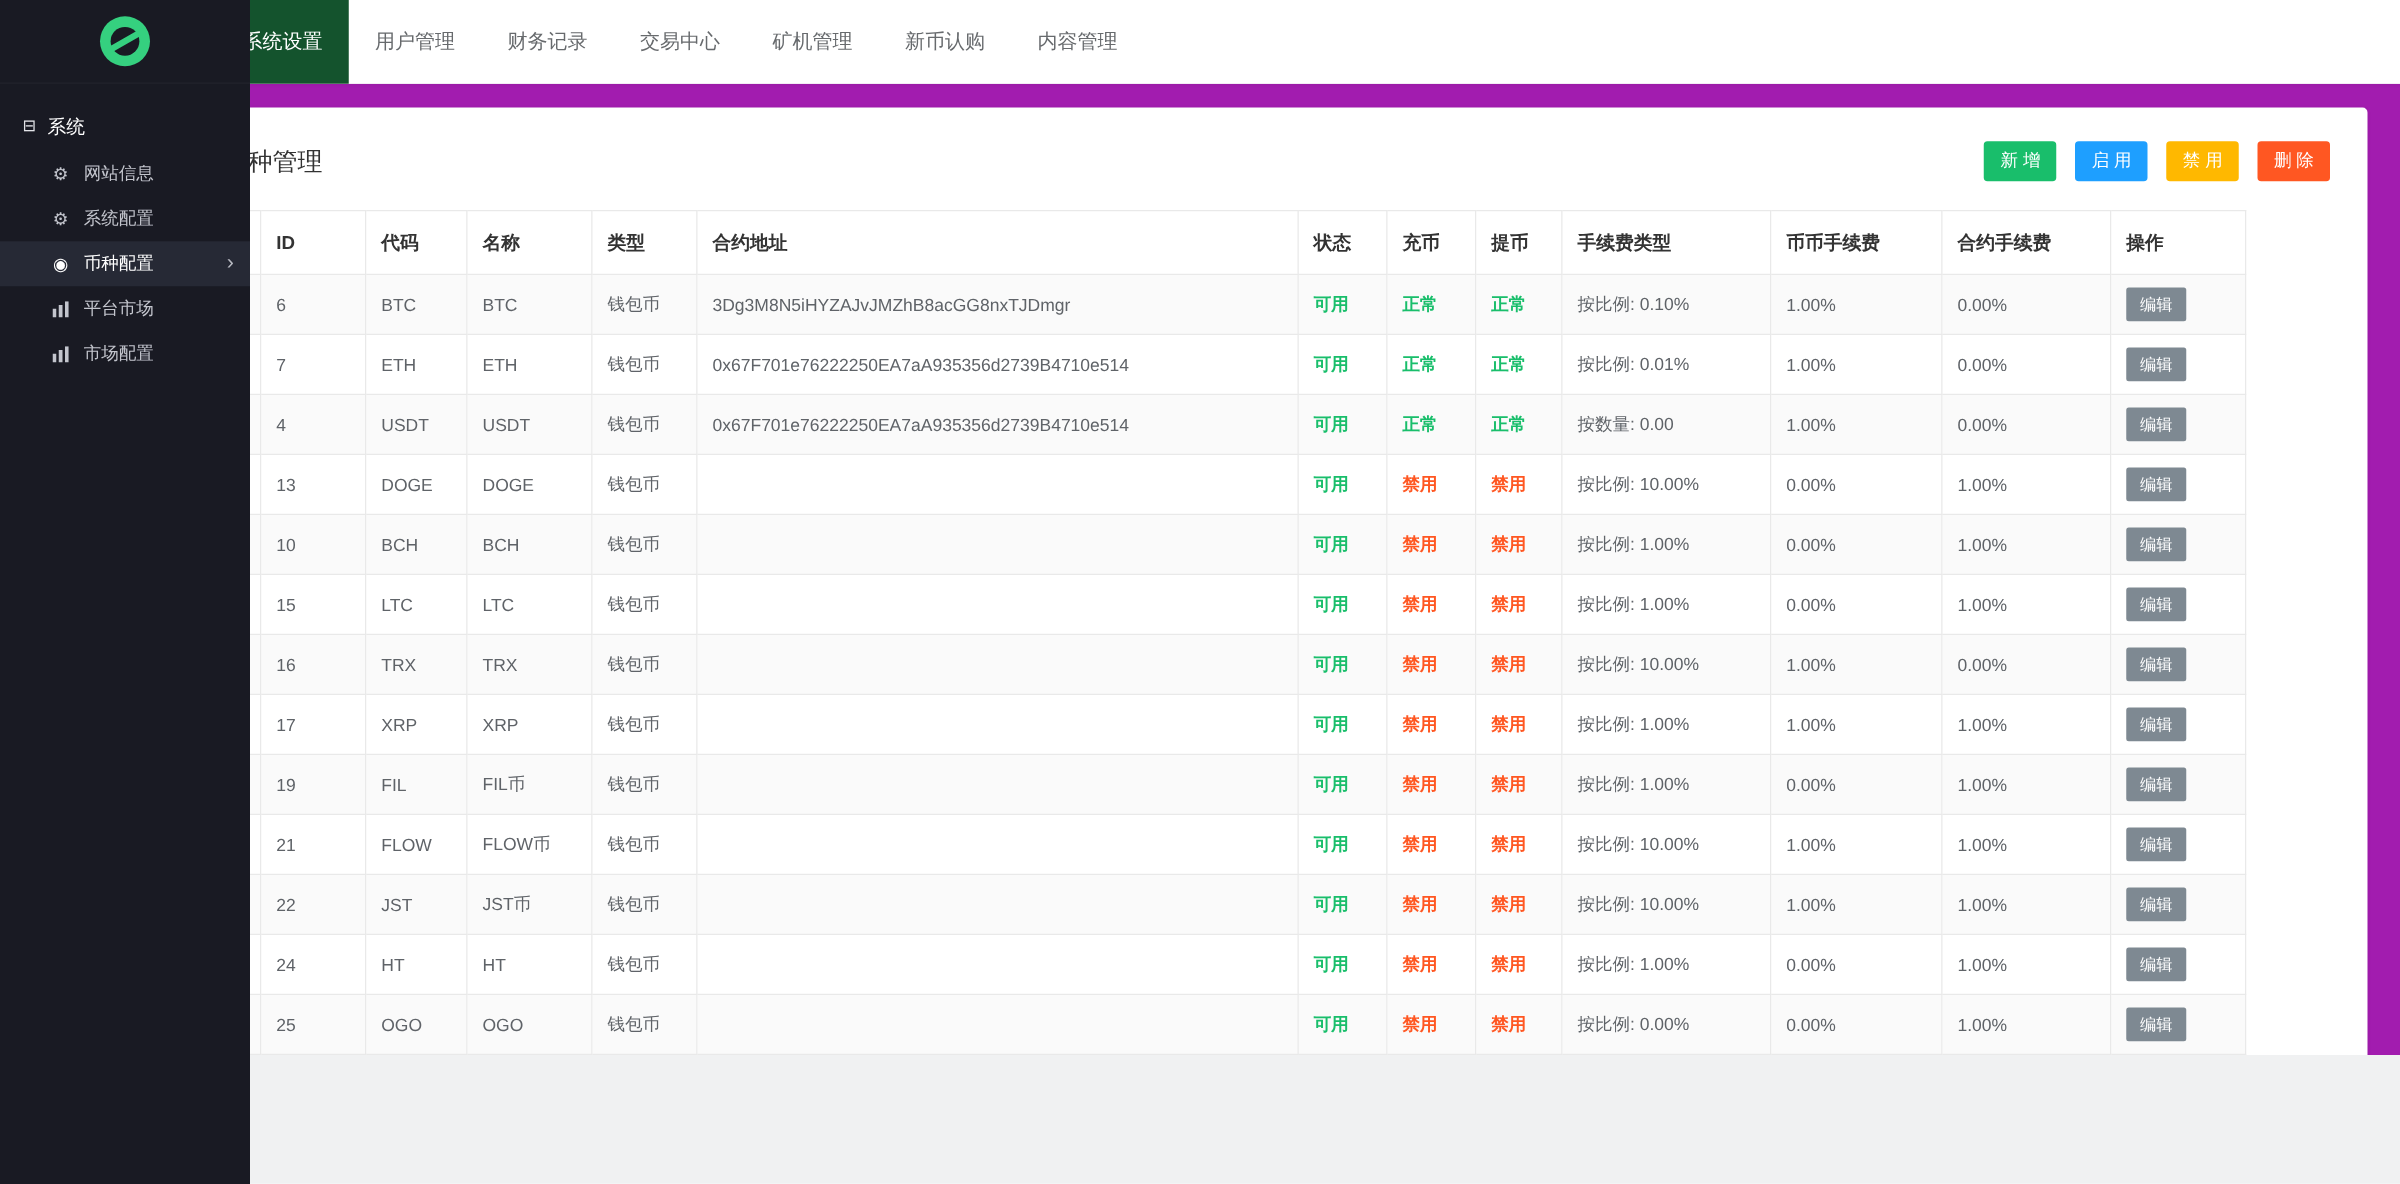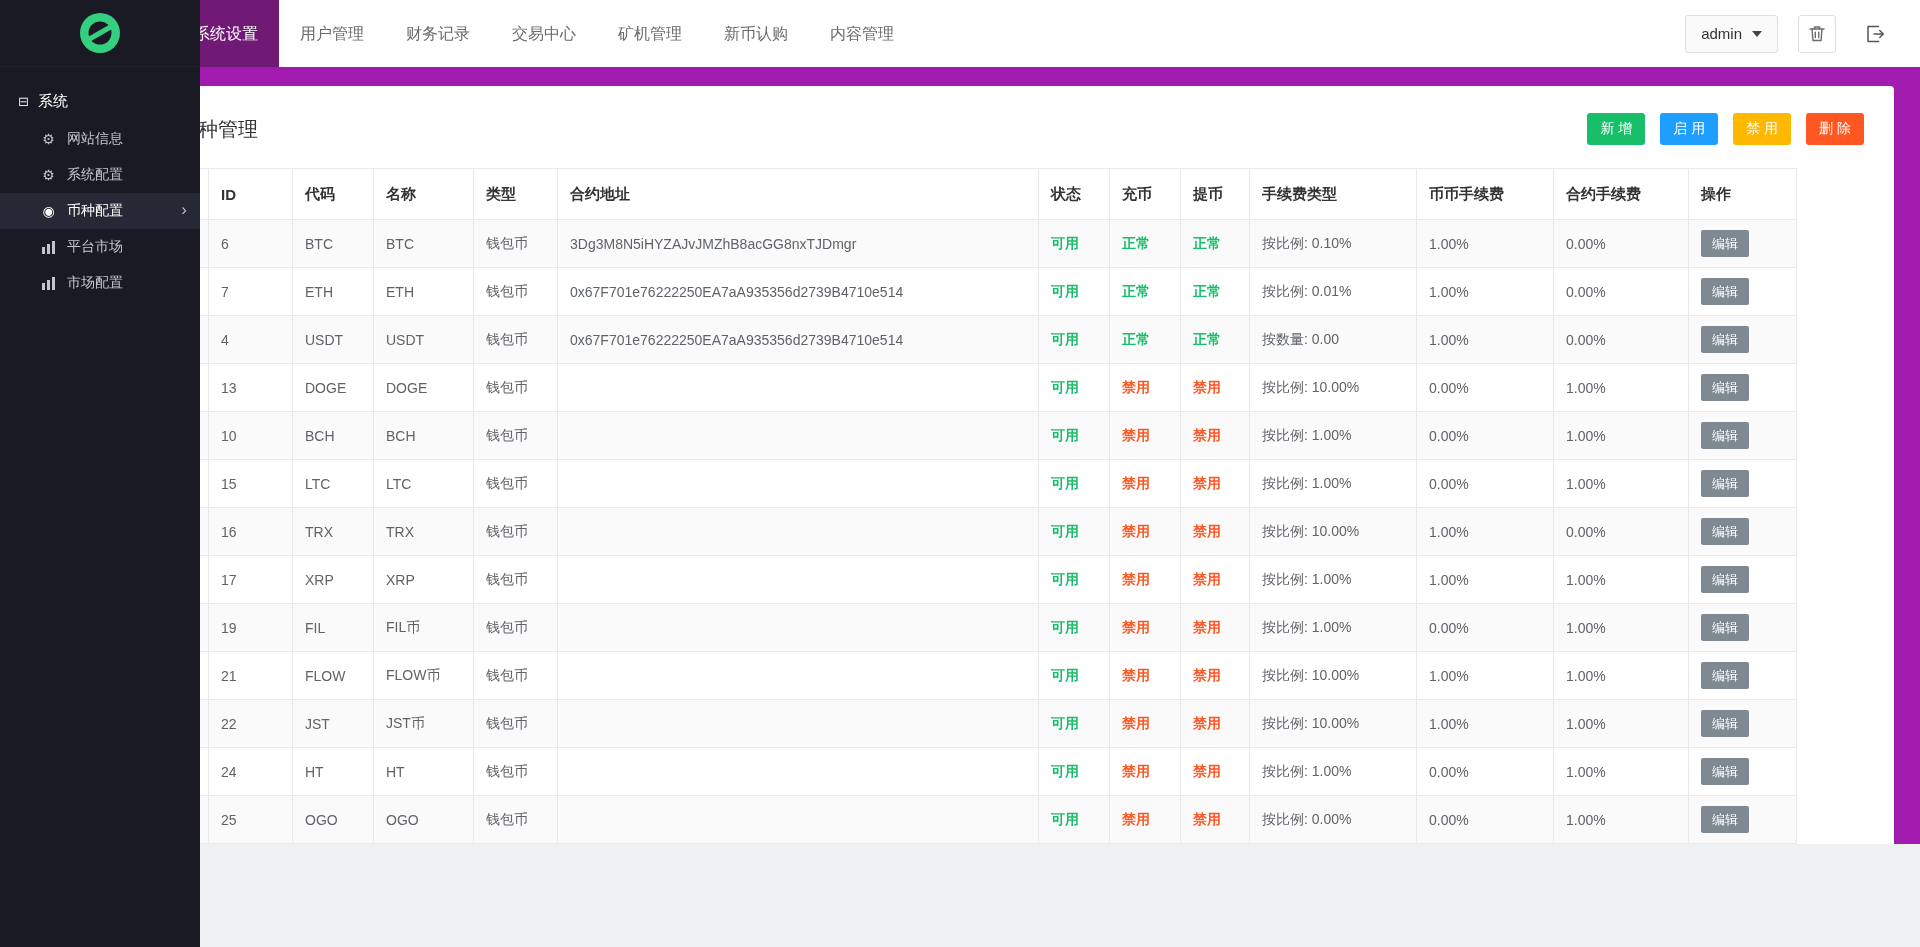--- a/index.html
+++ b/index.html
@@ -41,21 +41,21 @@
   .topbar {
     margin-left: 81px; height: 67px; background: #ffffff;
     display: flex; align-items: stretch; justify-content: space-between;
     box-shadow: 0 1px 3px rgba(0,0,0,0.06); position: relative; z-index: 10;
   }
   .nav-tabs { display: flex; padding-left: 18px; }
   .nav-tab {
     padding: 0 21px; line-height: 67px; color: #676a6d; font-size: 16px;
     cursor: pointer; white-space: nowrap;
   }
-  .nav-tab.active { background: #701a75; color: #ffffff; }
+  .nav-tab.active { background: #14532d; color: #ffffff; }
   .topbar-right { display: flex; align-items: center; gap: 20px; padding-right: 26px; }
   .user-menu {
     height: 38px; padding: 0 15px; background: #fafafa; border: 1px solid #dedede;
     border-radius: 3px; display: flex; align-items: center; gap: 10px;
     font-size: 15px; color: #333; cursor: pointer;
   }
   .caret {
     width: 0; height: 0; border-left: 5px solid transparent;
     border-right: 5px solid transparent; border-top: 6px solid #444;
   }
@@ -162,42 +162,20 @@
   <nav class="nav-tabs">
       <div class="nav-tab">首页</div>
       <div class="nav-tab active">系统设置</div>
       <div class="nav-tab">用户管理</div>
       <div class="nav-tab">财务记录</div>
       <div class="nav-tab">交易中心</div>
       <div class="nav-tab">矿机管理</div>
       <div class="nav-tab">新币认购</div>
       <div class="nav-tab">内容管理</div>
     </nav>
-  <div class="topbar-right">
-    <div class="user-menu">
-      <span>admin</span>
-      <span class="caret"></span>
-    </div>
-    <div class="icon-btn">
-      <svg width="16" height="17" viewBox="0 0 16 17" fill="none" stroke="#6d6d6d" stroke-width="1.4" stroke-linecap="round">
-        <path d="M1 4h14"></path>
-          <path d="M5.5 4V2h5v2"></path>
-          <path d="M3 4l1 11.5h8L13 4"></path>
-          <path d="M6.3 7.2v5.4"></path>
-          <path d="M9.7 7.2v5.4"></path>
-      </svg>
-    </div>
-    <div class="icon-btn borderless">
-      <svg width="18" height="18" viewBox="0 0 18 18" fill="none" stroke="#555" stroke-width="1.5" stroke-linecap="round" stroke-linejoin="round">
-        <path d="M12.5 1.5H2v15h10.5"></path>
-          <path d="M8 9h9"></path>
-          <path d="M13.8 5.5L17.2 9l-3.4 3.5"></path>
-      </svg>
-    </div>
-  </div>
 </header>
 
 <main class="content">
   <section class="card">
     <div class="card-head">
       <h2 class="page-title">币种管理</h2>
       <div class="actions">
           <button class="btn" style="background: rgb(25, 190, 107);">新 增</button>
           <button class="btn" style="background: rgb(30, 159, 255);">启 用</button>
           <button class="btn" style="background: rgb(255, 184, 0);">禁 用</button>

